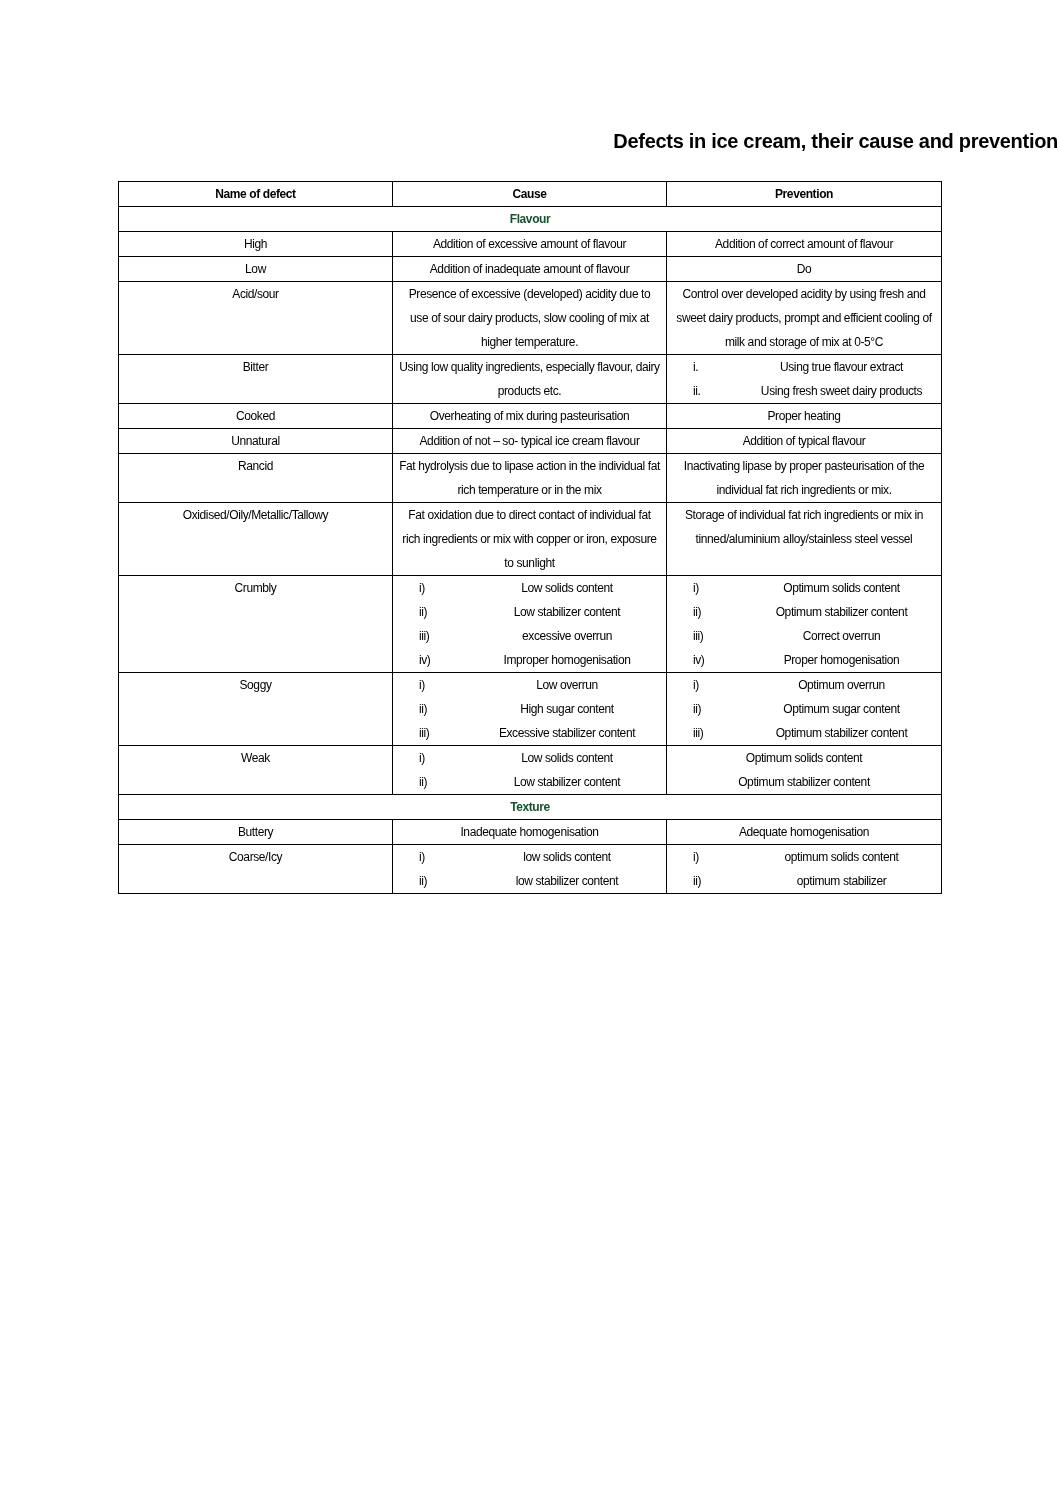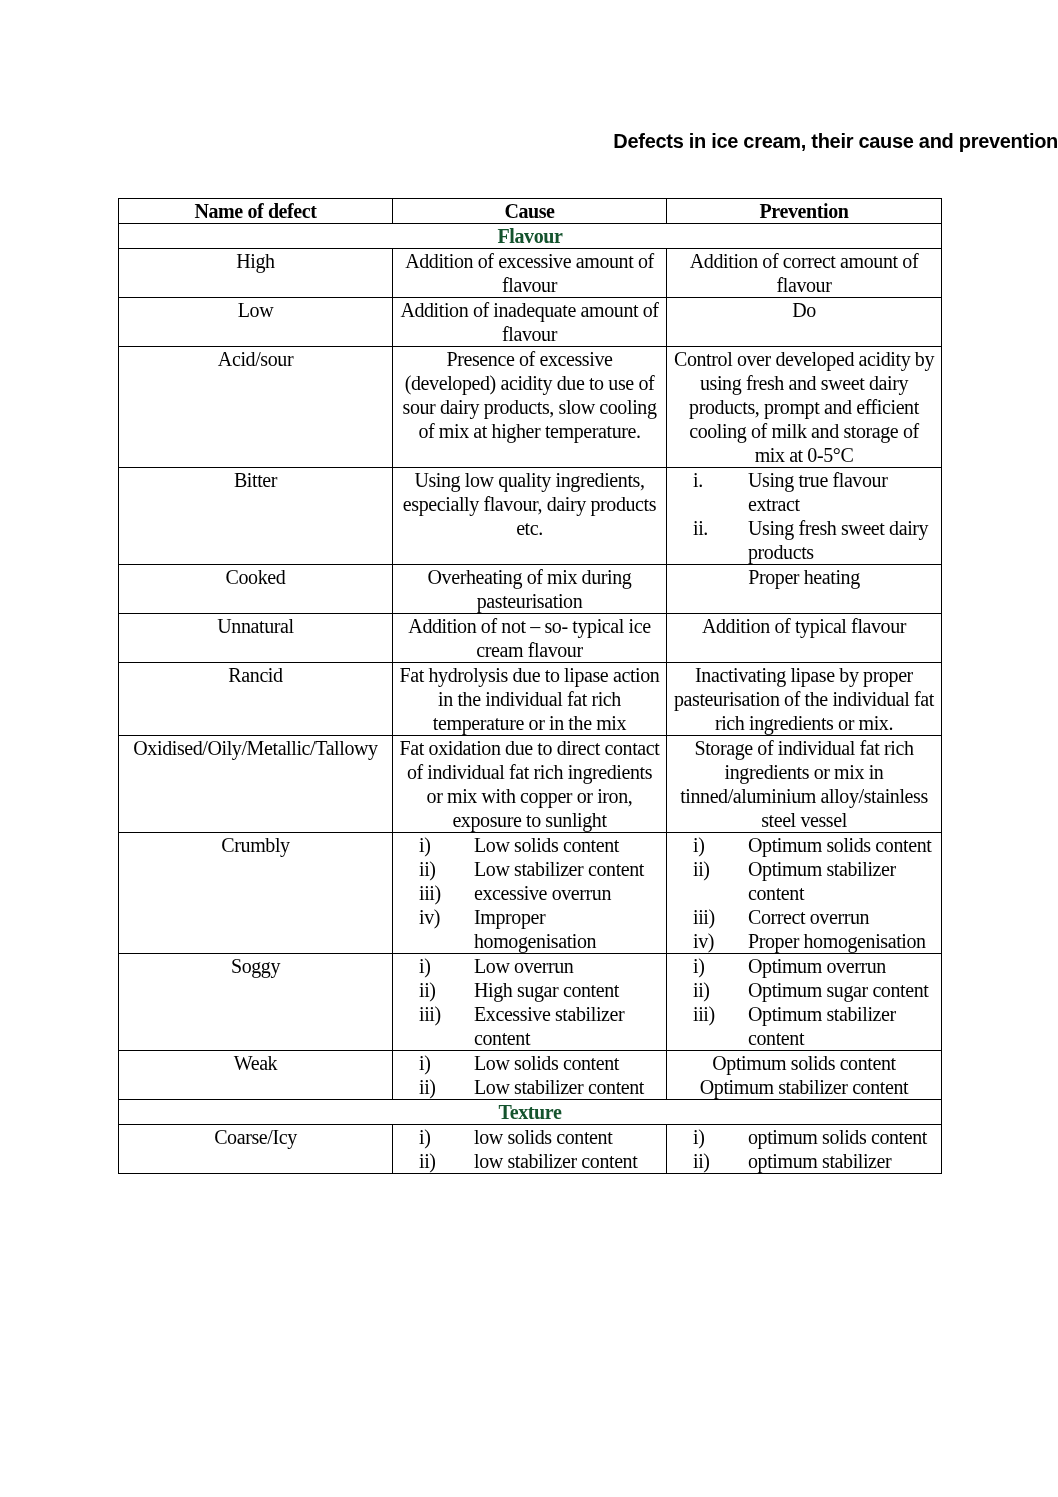--- a/index.html
+++ b/index.html
@@ -7,43 +7,43 @@
     width: 1058px; height: 1497px; position: relative; overflow: hidden;
     font-family: "Liberation Sans", "DejaVu Sans", sans-serif;
     color: #000;
   }
   .title {
     position: absolute; top: 130px; left: 0; width: 1058px;
     text-align: right; font-weight: bold; font-size: 20px;
     letter-spacing: -0.3px;
   }
   table.defects {
-    position: absolute; top: 198px; left: 118px;
+    position: absolute; top: 181px; left: 118px;
     width: 823px; border-collapse: collapse;
     table-layout: fixed;
-    font-size: 20px; line-height: 24px; font-family: Liberation Serif, serif;
+    font-size: 12px; line-height: 24px;
   }
   table.defects col.c1 { width: 274px; }
   table.defects col.c2 { width: 274px; }
   table.defects col.c3 { width: 275px; }
   table.defects td, table.defects th {
     border: 1.5px solid #000;
     padding: 0 6px;
     vertical-align: top;
     text-align: center;
     letter-spacing: -0.4px;
   }
   table.defects th { font-weight: bold; }
   td.section {
     color: #14532d; font-weight: bold; text-align: center;
   }
   ol.enum { list-style: none; margin: 0; padding: 0; text-align: left; }
   ol.enum li { display: flex; }
   ol.enum li .num { flex: 0 0 auto; width: 75px; padding-left: 20px; box-sizing: border-box; }
-  ol.enum li .txt { flex: 1 1 auto; }
+  ol.enum li .txt { flex: 1 1 auto; text-align: center; }
   .multi-line div { text-align: center; }
 </style>
 </head>
 <body>
 
 <div class="title">Defects in ice cream, their cause and prevention</div>
 
 <table class="defects">
   <colgroup>
       <col class="c1">
@@ -209,20 +209,25 @@
       <td class="multi-line">
         <div>Optimum solids content</div>
         <div>Optimum stabilizer content</div>
       </td>
     </tr>
 
     <tr>
       <td colspan="3" class="section">Texture</td>
     </tr>
     <tr>
+      <td>Buttery</td>
+      <td>Inadequate homogenisation</td>
+      <td>Adequate homogenisation</td>
+    </tr>
+    <tr>
       <td>Coarse/Icy</td>
       <td>
         <ol class="enum">
           <li>
               <span class="num">i)</span>
               <span class="txt">low solids content</span>
             </li>
           <li>
               <span class="num">ii)</span>
               <span class="txt">low stabilizer content</span>

